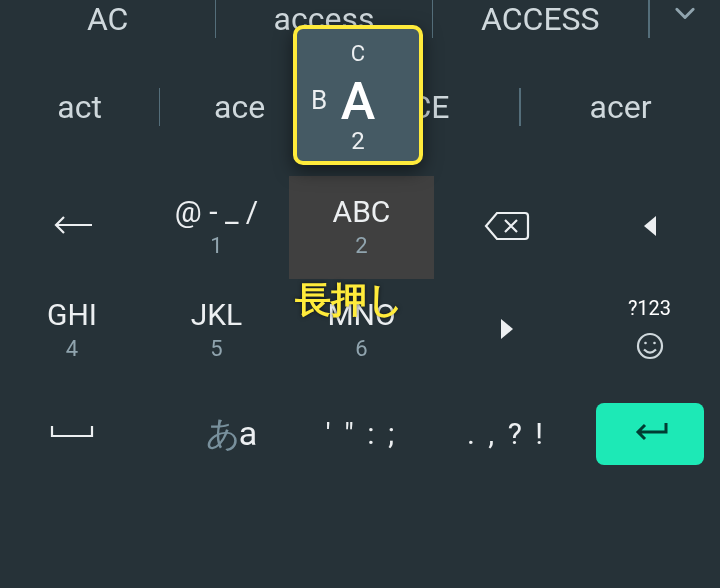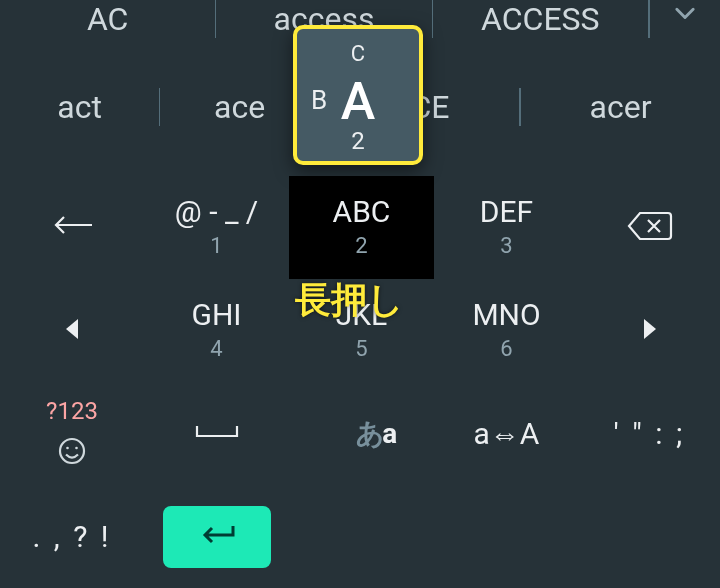--- a/index.html
+++ b/index.html
@@ -51,34 +51,34 @@
     flex-direction: column;
     align-items: center;
     justify-content: center;
     color: #eceff1;
     position: relative;
   }
   .key-main { font-size: 30px; line-height: 1; }
   .key-sub  { font-size: 22px; color: #90a4ae; margin-top: 6px; }
   .key-sym  { font-size: 30px; letter-spacing: 3px; }
   .key svg { fill: none; stroke: #eceff1; stroke-width: 2.2; }
-  .key-pressed { background: #000000; }
+  .key-pressed { background: #404040; }
 
   .q123 {
     display: flex;
     align-items: center;
     justify-content: center;
     gap: 10px;
   }
-  .q123-label { font-size: 24px; color: #fca5a5; }
+  .q123-label { font-size: 20px; color: #ffffff; }
   .emoji-icon svg { stroke: #cfd8dc; }
 
   .lang {
-    font-size: 28px;
-    font-weight: 700;
+    font-size: 34px;
+    font-weight: 400;
     letter-spacing: -2px;
     padding-left: 28px;
   }
   .lang .dim { color: #78909c; }
   .lang .bright { color: #eceff1; }
 
   .enter {
     display: flex;
     align-items: center;
     justify-content: center;
@@ -161,24 +161,20 @@
   </div>
   <div class="key">
     <span class="key-main">@ - _ /</span>
     <span class="key-sub">1</span>
   </div>
   <div class="key key-pressed">
     <span class="key-main">ABC</span>
     <span class="key-sub">2</span>
   </div>
   <div class="key">
-    <span class="key-main">DEF</span>
-    <span class="key-sub">3</span>
-  </div>
-  <div class="key">
     <span>
       <svg width="48" height="34" viewBox="0 0 48 34">
           <path d="M14 4 H42 a3 3 0 0 1 3 3 V27 a3 3 0 0 1 -3 3 H14 L3 17 Z"></path>
           <path d="M22 11 L34 23 M34 11 L22 23"></path>
         </svg>
     </span>
   </div>
 
   <div class="key">
     <span>
@@ -223,23 +219,20 @@
       <svg width="48" height="20" viewBox="0 0 48 20">
           <path d="M4 4 V14 H44 V4"></path>
         </svg>
     </span>
   </div>
 
   <div class="key lang">
     <span><span class="dim">あ</span><span class="bright">a</span></span>
   </div>
   <div class="key">
-    <span class="key-main">a⇔A</span>
-  </div>
-  <div class="key">
     <span class="key-sym">' " : ;</span>
   </div>
   <div class="key">
     <span class="key-sym">. , ? !</span>
   </div>
   <div class="key enter">
     <div class="enter-pill">
       <span>
         <svg width="44" height="28" viewBox="0 0 44 28" fill="none">
             <path d="M38 5 V14 H10 M17 7 L10 14 L17 21"></path>

